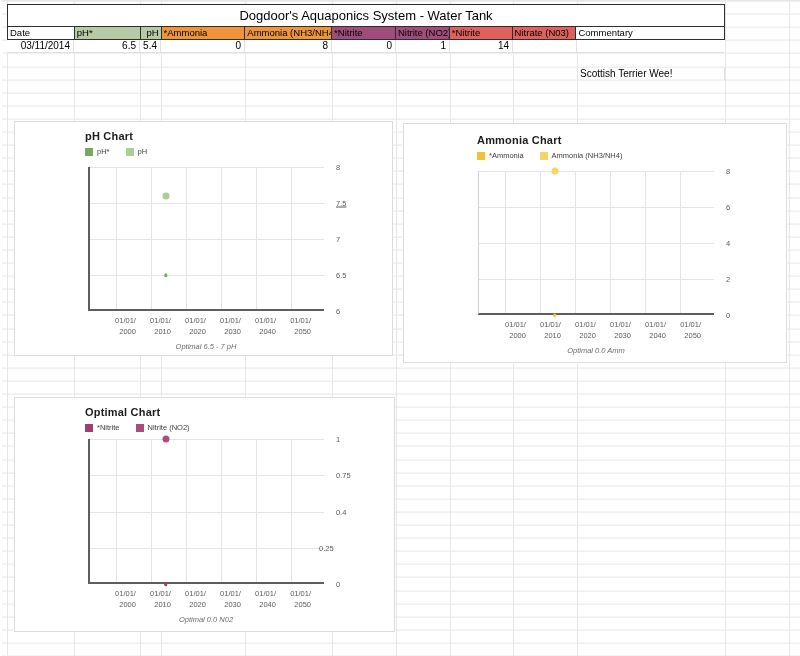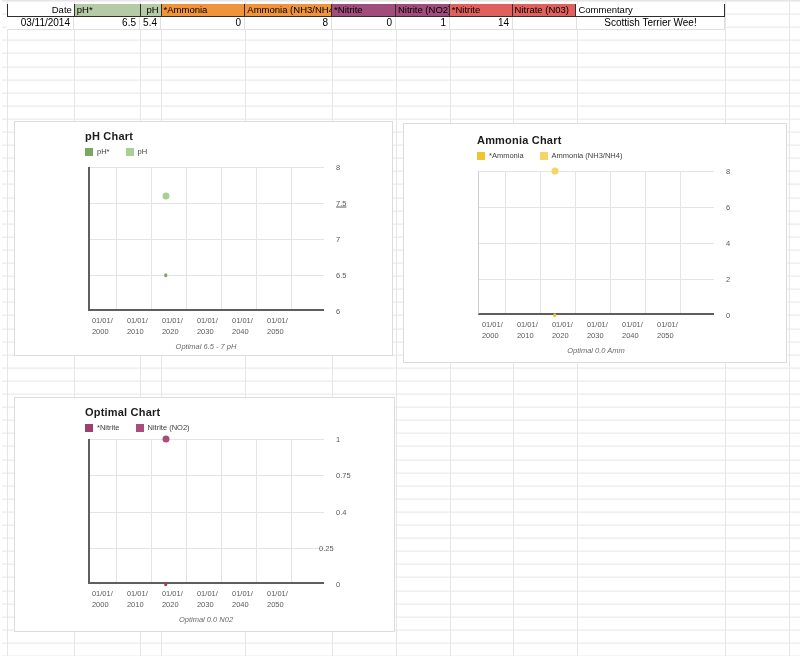--- a/index.html
+++ b/index.html
@@ -33,21 +33,21 @@
   #card-ammonia .chart-title{left:73px;top:10px;}
   .chart-legend{position:absolute;left:70px;top:25px;display:flex;gap:16px;align-items:center;}
   #card-ammonia .chart-legend{left:73px;top:27px;}
   .legend-item{display:flex;align-items:center;gap:4px;font-size:7.5px;color:#3d3d3d;white-space:nowrap;}
   .legend-swatch{width:8px;height:8px;flex:0 0 8px;}
   .plot{position:absolute;box-sizing:border-box;border-left:2px solid #5e5e5e;border-bottom:2px solid #5e5e5e;}
   #card-ammonia .plot{border-left:1px solid #cfcfcf;}
   .hgrid{position:absolute;left:0;right:0;height:1px;background:#e4e4e4;}
   .vgrid{position:absolute;top:0;bottom:0;width:1px;background:#e4e4e4;}
   .ytick{position:absolute;font-size:7.5px;color:#5a5a5a;transform:translateY(-50%);}
-  .xtick{position:absolute;width:44px;margin-left:-22px;text-align:left;font-size:7.5px;color:#5a5a5a;line-height:10.5px;}
+  .xtick{position:absolute;width:44px;margin-left:-22px;text-align:right;font-size:7.5px;color:#5a5a5a;line-height:10.5px;}
   .optimal{position:absolute;font-size:7.5px;font-style:italic;color:#6b6b6b;white-space:nowrap;transform:translateX(-50%);}
   .pt{position:absolute;border-radius:50%;transform:translate(-50%,-50%);}
 </style>
 </head>
 <body>
 
 <div id="stage">
 
   <div class="grid-rows"></div>
   <div id="grid-cols">
@@ -59,43 +59,46 @@
       <div class="vline" style="left: 332px;"></div>
       <div class="vline" style="left: 396px;"></div>
       <div class="vline" style="left: 450px;"></div>
       <div class="vline" style="left: 513px;"></div>
       <div class="vline" style="left: 577px;"></div>
       <div class="vline" style="left: 725px;"></div>
       <div class="vline" style="left: 789px;"></div>
     </div>
 
   <div id="table">
+    <div class="title-row">
+      <span>Dogdoor's Aquaponics System - Water Tank</span>
+    </div>
     <div class="header-row" id="header-row">
-        <div class="hcell" style="width: 67px; background: rgb(255, 255, 255); text-align: right;">Date</div>
+        <div class="hcell" style="width: 67px; background: rgb(255, 255, 255); text-align: left;">Date</div>
         <div class="hcell" style="width: 66px; background: rgb(181, 203, 165); text-align: left;">pH*</div>
         <div class="hcell" style="width: 21px; background: rgb(181, 203, 165); text-align: right;">pH</div>
         <div class="hcell" style="width: 84px; background: rgb(240, 148, 60); text-align: left;">*Ammonia</div>
         <div class="hcell" style="width: 87px; background: rgb(240, 148, 60); text-align: left;">Ammonia (NH3/NH4)</div>
         <div class="hcell" style="width: 64px; background: rgb(160, 77, 123); text-align: left;">*Nitrite</div>
         <div class="hcell" style="width: 54px; background: rgb(160, 77, 123); text-align: left;">Nitrite (NO2)</div>
         <div class="hcell" style="width: 63px; background: rgb(224, 96, 93); text-align: left;">*Nitrite</div>
         <div class="hcell" style="width: 64px; background: rgb(224, 96, 93); text-align: left;">Nitrate (N03)</div>
         <div class="hcell" style="width: 148px; background: rgb(255, 255, 255); text-align: left;">Commentary</div>
       </div>
     <div class="data-row" id="data-row">
         <div class="dcell" style="width: 67px; text-align: right;">03/11/2014</div>
         <div class="dcell" style="width: 66px; text-align: right;">6.5</div>
         <div class="dcell" style="width: 21px; text-align: right;">5.4</div>
         <div class="dcell" style="width: 84px; text-align: right;">0</div>
         <div class="dcell" style="width: 87px; text-align: right;">8</div>
         <div class="dcell" style="width: 64px; text-align: right;">0</div>
         <div class="dcell" style="width: 54px; text-align: right;">1</div>
         <div class="dcell" style="width: 63px; text-align: right;">14</div>
         <div class="dcell" style="width: 64px; text-align: right;"></div>
-        <div class="dcell" style="width: 148px; text-align: center;">Scottish Terrier Wee!</div>
+        <div class="dcell" style="width: 148px; text-align: left; margin-top: 28px;">Scottish Terrier Wee!</div>
       </div>
   </div>
 
   <div class="chart-card" id="card-ph">
     <div class="chart-title">pH Chart</div>
     <div class="chart-legend">
         <div class="legend-item">
           <div class="legend-swatch" style="background: rgb(119, 169, 97);"></div>
           <div class="">pH*</div>
         </div>

